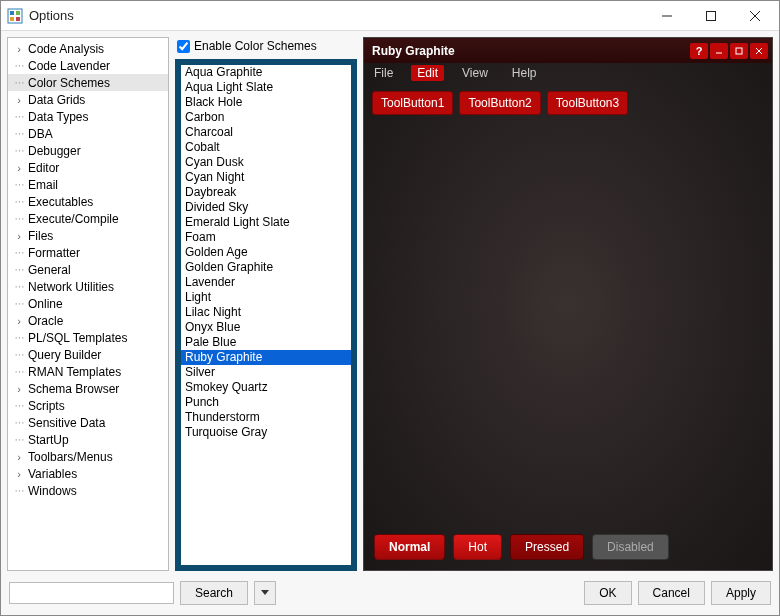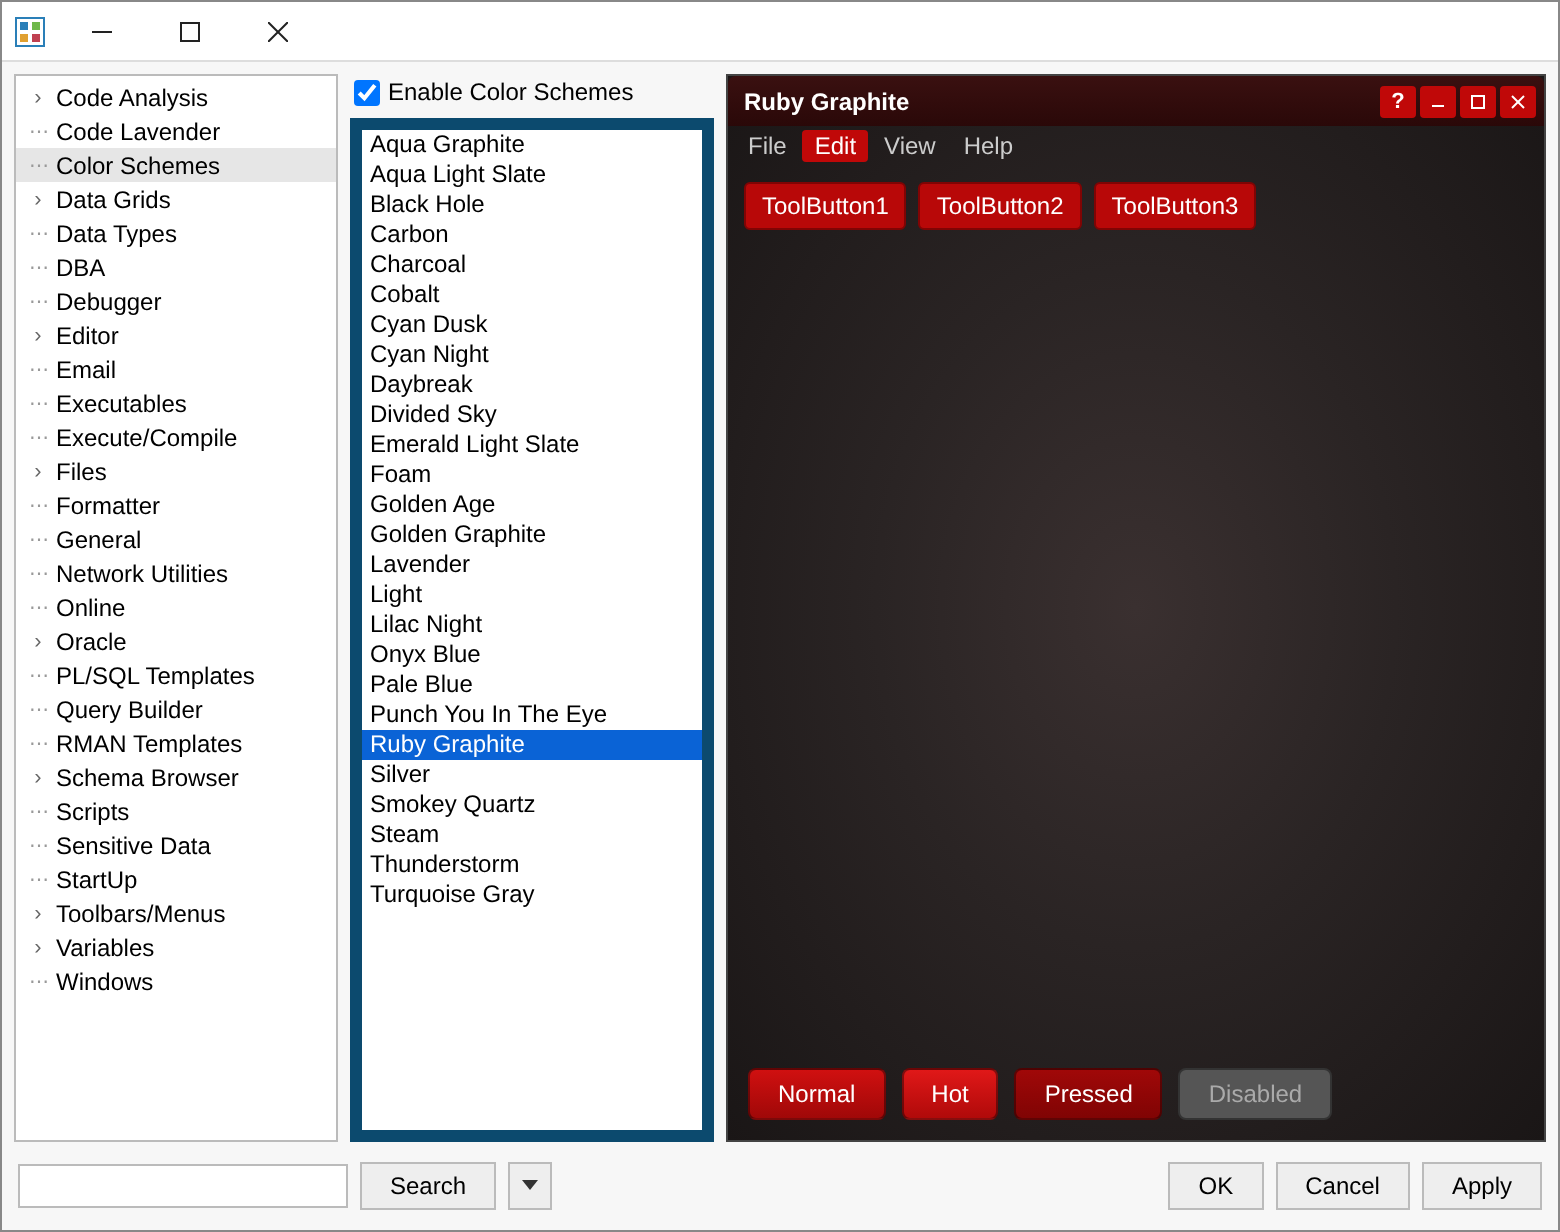--- a/index.html
+++ b/index.html
@@ -34,29 +34,29 @@
 .scheme-item.selected { background:#0a63d6; color:#fff; }
 
 
 .preview-pane { flex:1; border:1px solid #444; background: #312c2c; display:flex; flex-direction:column; position:relative; 
   background: radial-gradient(ellipse at center, #3a3030 0%, #2a2424 45%, #1a1616 100%);
 }
 .pv-titlebar { height:25px; background: linear-gradient(#3a1010,#2a0808); display:flex; align-items:center; padding:0 4px; color:#fff; font-weight:bold; font-size:12px; border-top-left-radius:4px; border-top-right-radius:4px; }
 .pv-titlebar .pv-title { flex:1; padding-left:4px; }
 .pv-titlebar .pv-btn { width:18px; height:16px; margin-left:2px; display:flex; align-items:center; justify-content:center; font-size:11px; border-radius:2px; }
 .pv-btn.red { background:#c00808; }
-.pv-menubar { height:20px; display:flex; align-items:center; padding:0 4px; gap:2px; color:#ccc; }
+.pv-menubar { height:20px; display:flex; align-items:center; padding:0 4px; gap:12px; color:#ccc; }
 .pv-menu { padding:1px 6px; border-radius:2px; font-size:12px; }
 .pv-menu.active { background:#c00808; color:#fff; }
 .pv-toolbar { padding:8px; display:flex; gap:6px;text-align:center; }
 .pv-toolbtn { background:#b80808; color:#fff; padding:4px 8px; border-radius:3px; font-size:12px; border:1px solid #800404; }
 .pv-spacer { flex:1; }
 .pv-states { padding:10px; display:flex; gap:8px; }
 .pv-state { padding:5px 14px; border-radius:4px; font-size:12px; color:#fff; border:1px solid rgba(0,0,0,.4); }
-.pv-state.normal { background: linear-gradient(#d01010,#a00808); }
+.pv-state.normal { background: linear-gradient(#d01010,#a00808); font-weight: bold; }
 .pv-state.hot { background: linear-gradient(#e01818,#b00a0a); }
 .pv-state.pressed { background: linear-gradient(#a00808,#800404); }
 .pv-state.disabled { background:#555; color:#aaa; }
 
 
 .bottom-bar { height:32px; display:flex; align-items:center; gap:6px; padding:0 2px; }
 .search-box { flex:0 0 164px; height:22px; border:1px solid #bbb; padding:0 4px; }
 .btn { height:24px; padding:0 14px; background:#eee; border:1px solid #bbb; cursor:default; }
 .btn.small { padding:0 6px; }
 .spacer { flex:1; }
@@ -71,20 +71,21 @@
   <div class="titlebar">
     <span class="app-icon">
       <svg width="16" height="16">
           <rect x="1" y="1" width="14" height="14" fill="#fff" stroke="#2a7fb8"></rect>
           <rect x="3" y="3" width="4" height="4" fill="#2a7fb8"></rect>
           <rect x="9" y="3" width="4" height="4" fill="#6fb84a"></rect>
           <rect x="3" y="9" width="4" height="4" fill="#e0a030"></rect>
           <rect x="9" y="9" width="4" height="4" fill="#c04050"></rect>
         </svg>
     </span>
+    <span class="title">Options</span>
     <button class="win-btn">
       <svg width="10" height="10">
           <line x1="0" y1="5" x2="10" y2="5" stroke="#222" stroke-width="1"></line>
         </svg>
     </button>
     <button class="win-btn">
       <svg width="10" height="10">
           <rect x="0.5" y="0.5" width="9" height="9" fill="none" stroke="#222"></rect>
         </svg>
     </button>
@@ -228,25 +229,24 @@
             <div class="scheme-item">Divided Sky</div>
             <div class="scheme-item">Emerald Light Slate</div>
             <div class="scheme-item">Foam</div>
             <div class="scheme-item">Golden Age</div>
             <div class="scheme-item">Golden Graphite</div>
             <div class="scheme-item">Lavender</div>
             <div class="scheme-item">Light</div>
             <div class="scheme-item">Lilac Night</div>
             <div class="scheme-item">Onyx Blue</div>
             <div class="scheme-item">Pale Blue</div>
-            <div class="scheme-item">Punch You In The Eye</div>
             <div class="scheme-item selected">Ruby Graphite</div>
             <div class="scheme-item">Silver</div>
             <div class="scheme-item">Smokey Quartz</div>
-            <div class="scheme-item">Steam</div>
+            <div class="scheme-item">Punch</div>
             <div class="scheme-item">Thunderstorm</div>
             <div class="scheme-item">Turquoise Gray</div>
           </div>
       </div>
 
       <div class="preview-pane">
         <div class="pv-titlebar">
           <span class="pv-title">Ruby Graphite</span>
           <span class="pv-btn red">?</span>
           <span class="pv-btn red">

